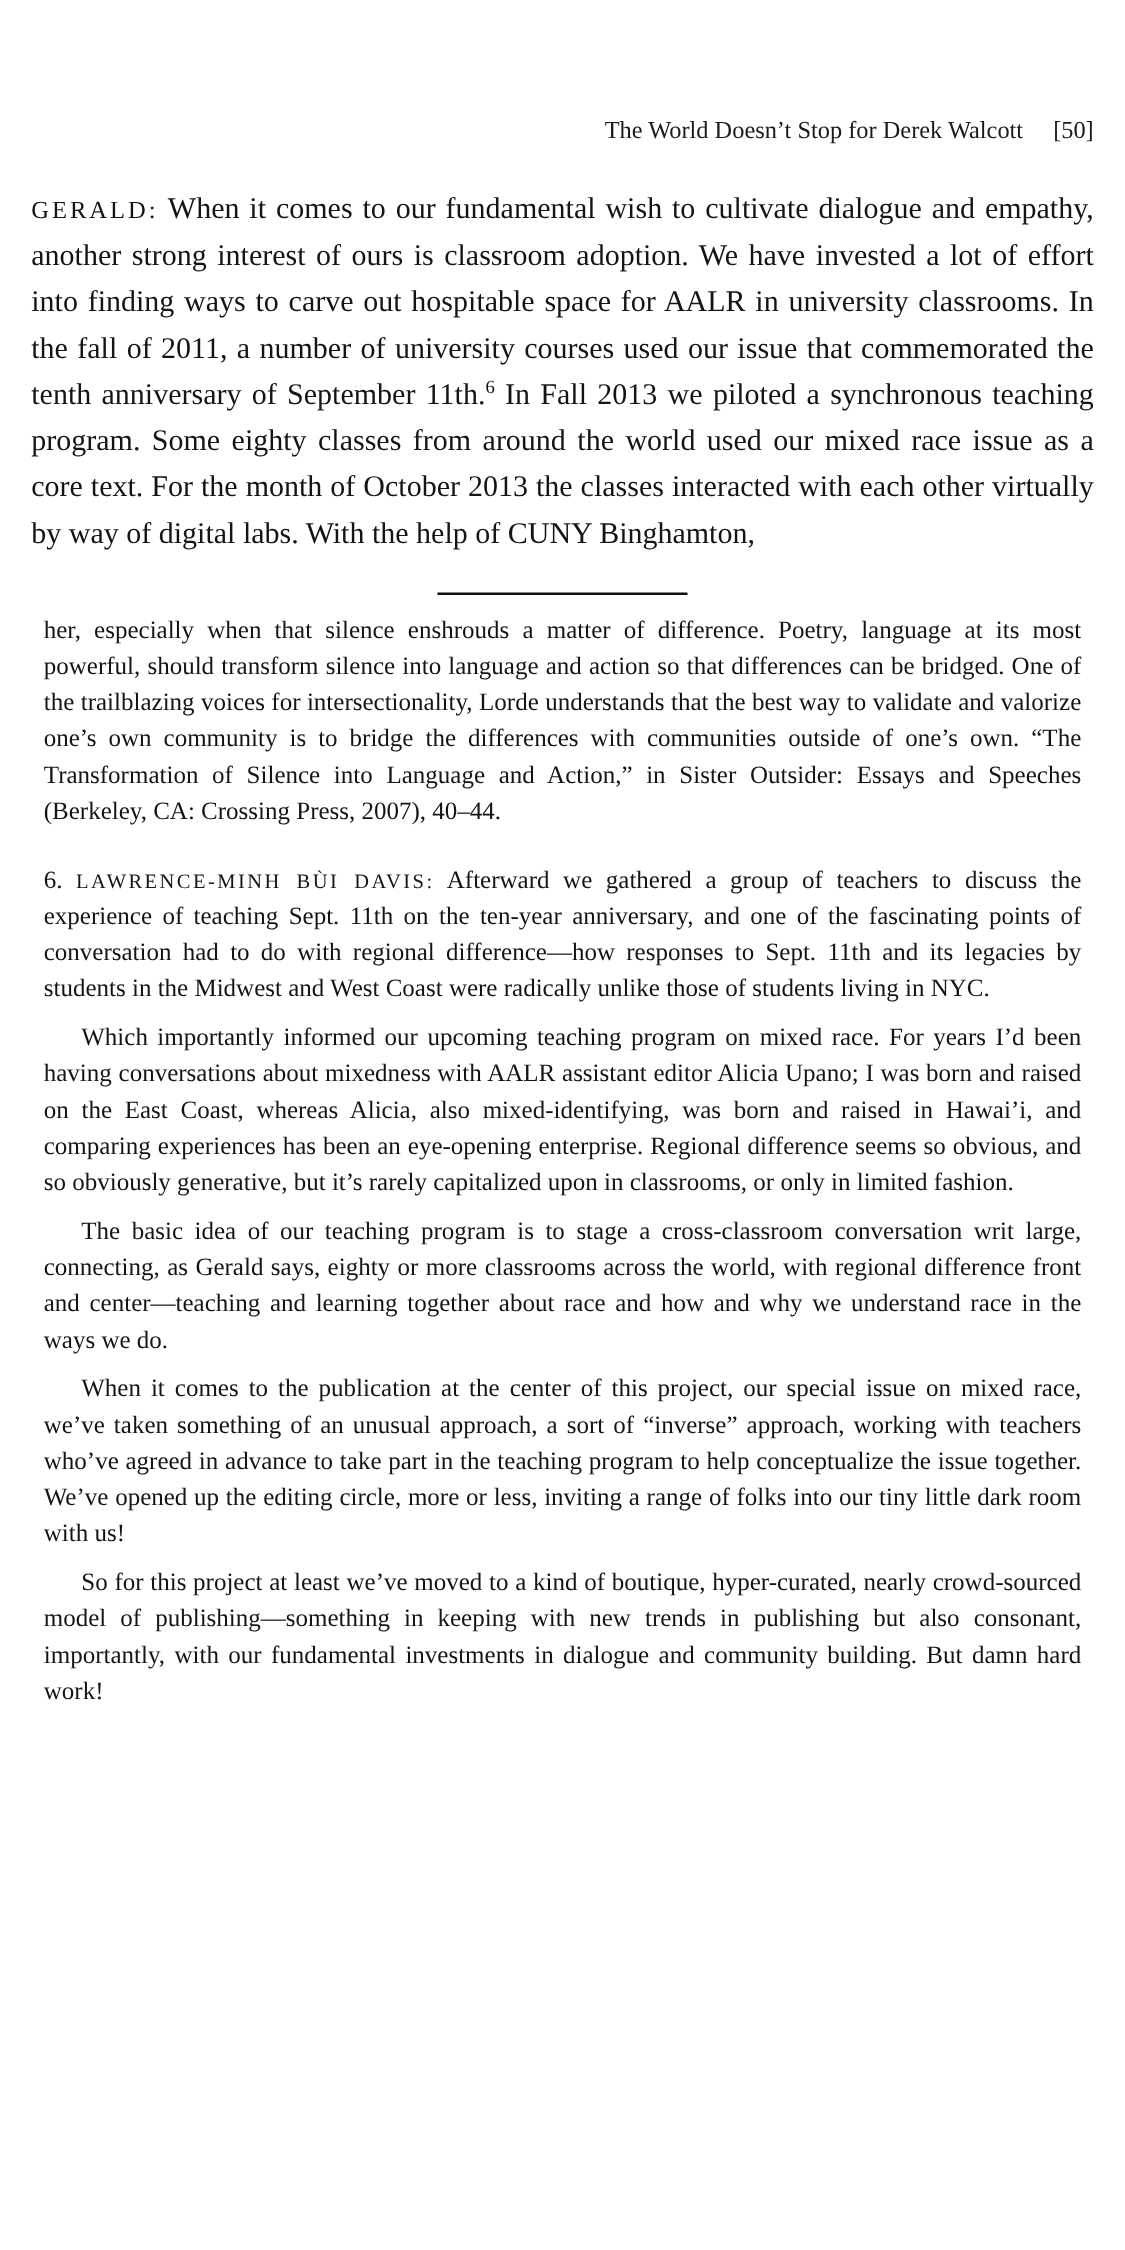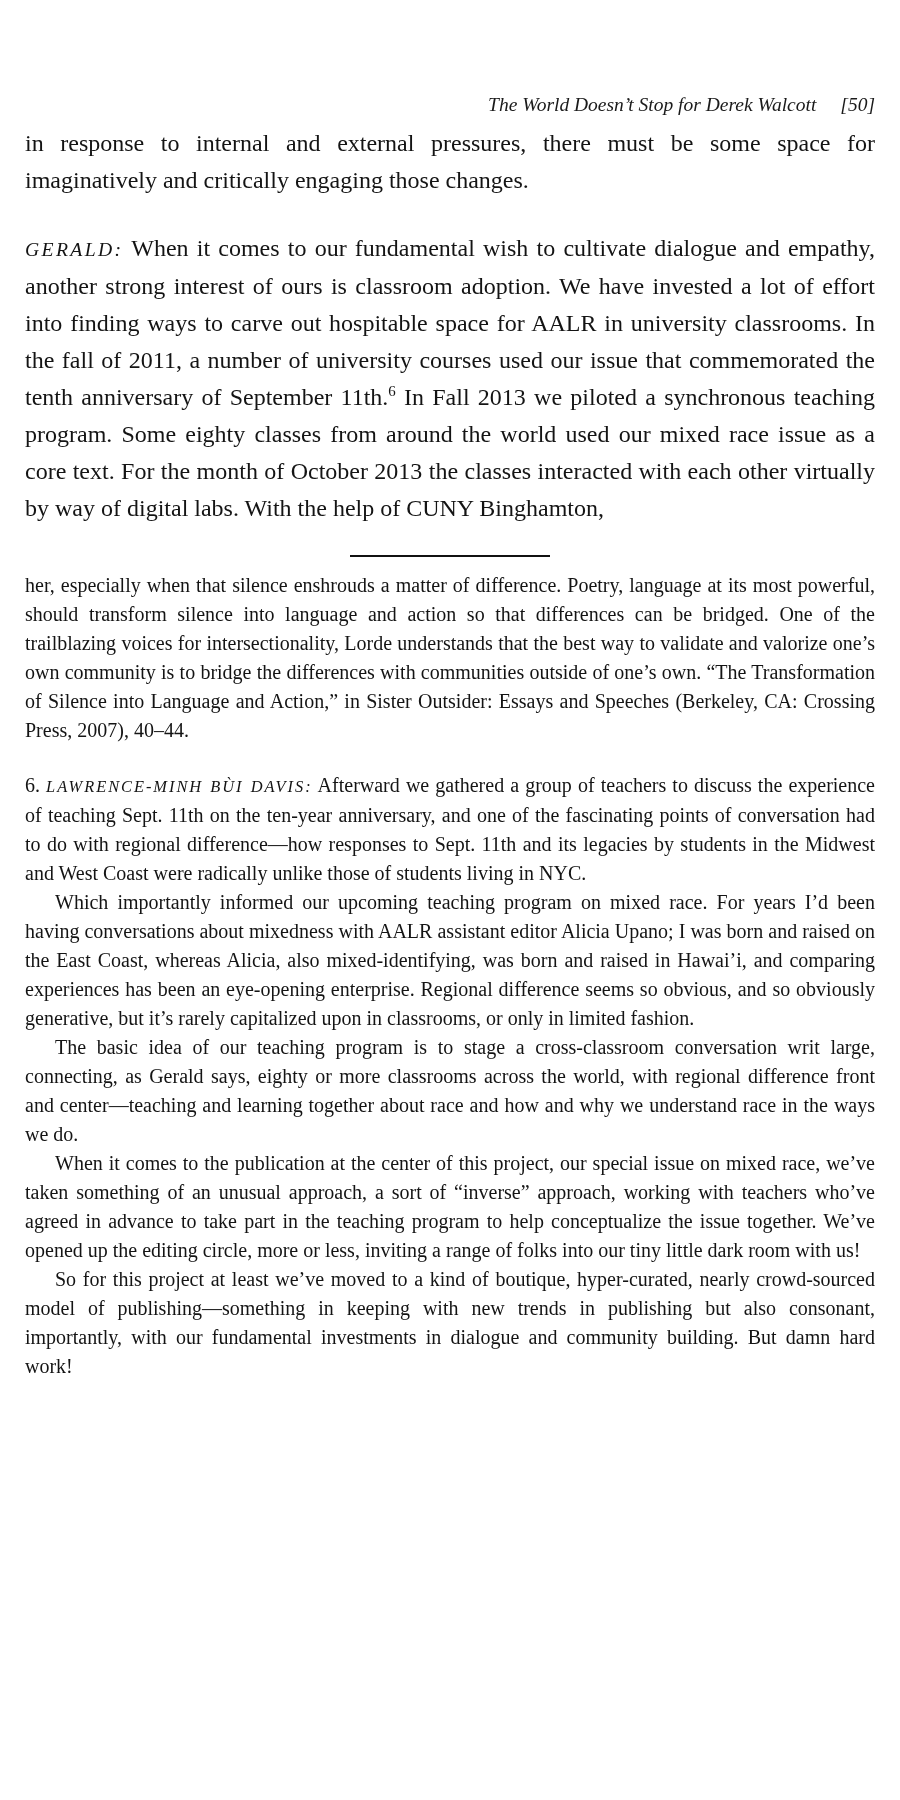--- a/index.html
+++ b/index.html
@@ -20,21 +20,20 @@
   }
   .running-header {
     margin-top: 92px;
     display: flex;
     justify-content: flex-end;
     align-items: center;
     gap: 24px;
     font-size: 19.5px;
     line-height: 26px;
     color: #1a1a1a;
-    font-style: italic;
   }
   .main-text {
     margin-top: 7px;
     font-size: 24px;
     line-height: 37px;
     text-align: justify;
   }
   .main-text p {
     margin: 0;
   }
@@ -47,53 +46,51 @@
     border: 0;
     border-top: 2px solid #111;
   }
   .footnotes {
     margin-top: 14px;
     font-size: 20px;
     line-height: 29px;
     text-align: justify;
   }
   .footnotes p {
-    margin: 0;
+    margin: 10px;
   }
   .footnotes p.gap {
     margin-top: 26px;
   }
   .footnotes p.indent {
     text-indent: 30px;
   }
   .seg-normal { }
   .seg-italic { }
   .seg-caps {
     font-size: 0.82em;
     letter-spacing: 0.12em;
-    font-style: italic;
   }
   .seg-superscript {
     vertical-align: super;
     font-size: 0.62em;
     line-height: 0;
   }
 </style>
 </head>
 <body>
 
 <div class="page">
 
   <div class="running-header">
     <span>The World Doesn’t Stop for Derek Walcott</span>
     <span>[50]</span>
   </div>
 
   <div class="main-text">
-      <p class=""><span class="seg-normal">in response to internal and external pressures, there must be some space for imaginatively and critically engaging those changes.</span></p>
       <p class="gap"><span class="seg-caps">GERALD:</span><span class="seg-normal"> When it comes to our fundamental wish to cultivate dialogue and empathy, another strong interest of ours is classroom adoption. We have invested a lot of effort into finding ways to carve out hospitable space for </span><span class="seg-italic">AALR</span><span class="seg-normal"> in university classrooms. In the fall of 2011, a number of university courses used our issue that commemorated the tenth anniversary of September 11th.</span><span class="seg-superscript">6</span><span class="seg-normal"> In Fall 2013 we piloted a synchronous teaching program. Some eighty classes from around the world used our mixed race issue as a core text. For the month of October 2013 the classes interacted with each other virtually by way of digital labs. With the help of CUNY Binghamton,</span></p>
     </div>
 
   <hr class="fn-rule">
 
   <div class="footnotes">
       <p class=""><span class="seg-normal">her, especially when that silence enshrouds a matter of difference. Poetry, language at its most powerful, should transform silence into language and action so that differences can be bridged. One of the trailblazing voices for intersectionality, Lorde understands that the best way to validate and valorize one’s own community is to bridge the differences with communities outside of one’s own. “The Transformation of Silence into Language and Action,” in </span><span class="seg-italic">Sister Outsider: Essays and Speeches</span><span class="seg-normal"> (Berkeley, CA: Crossing Press, 2007), 40–44.</span></p>
     </div>
 
   <div class="footnotes">

